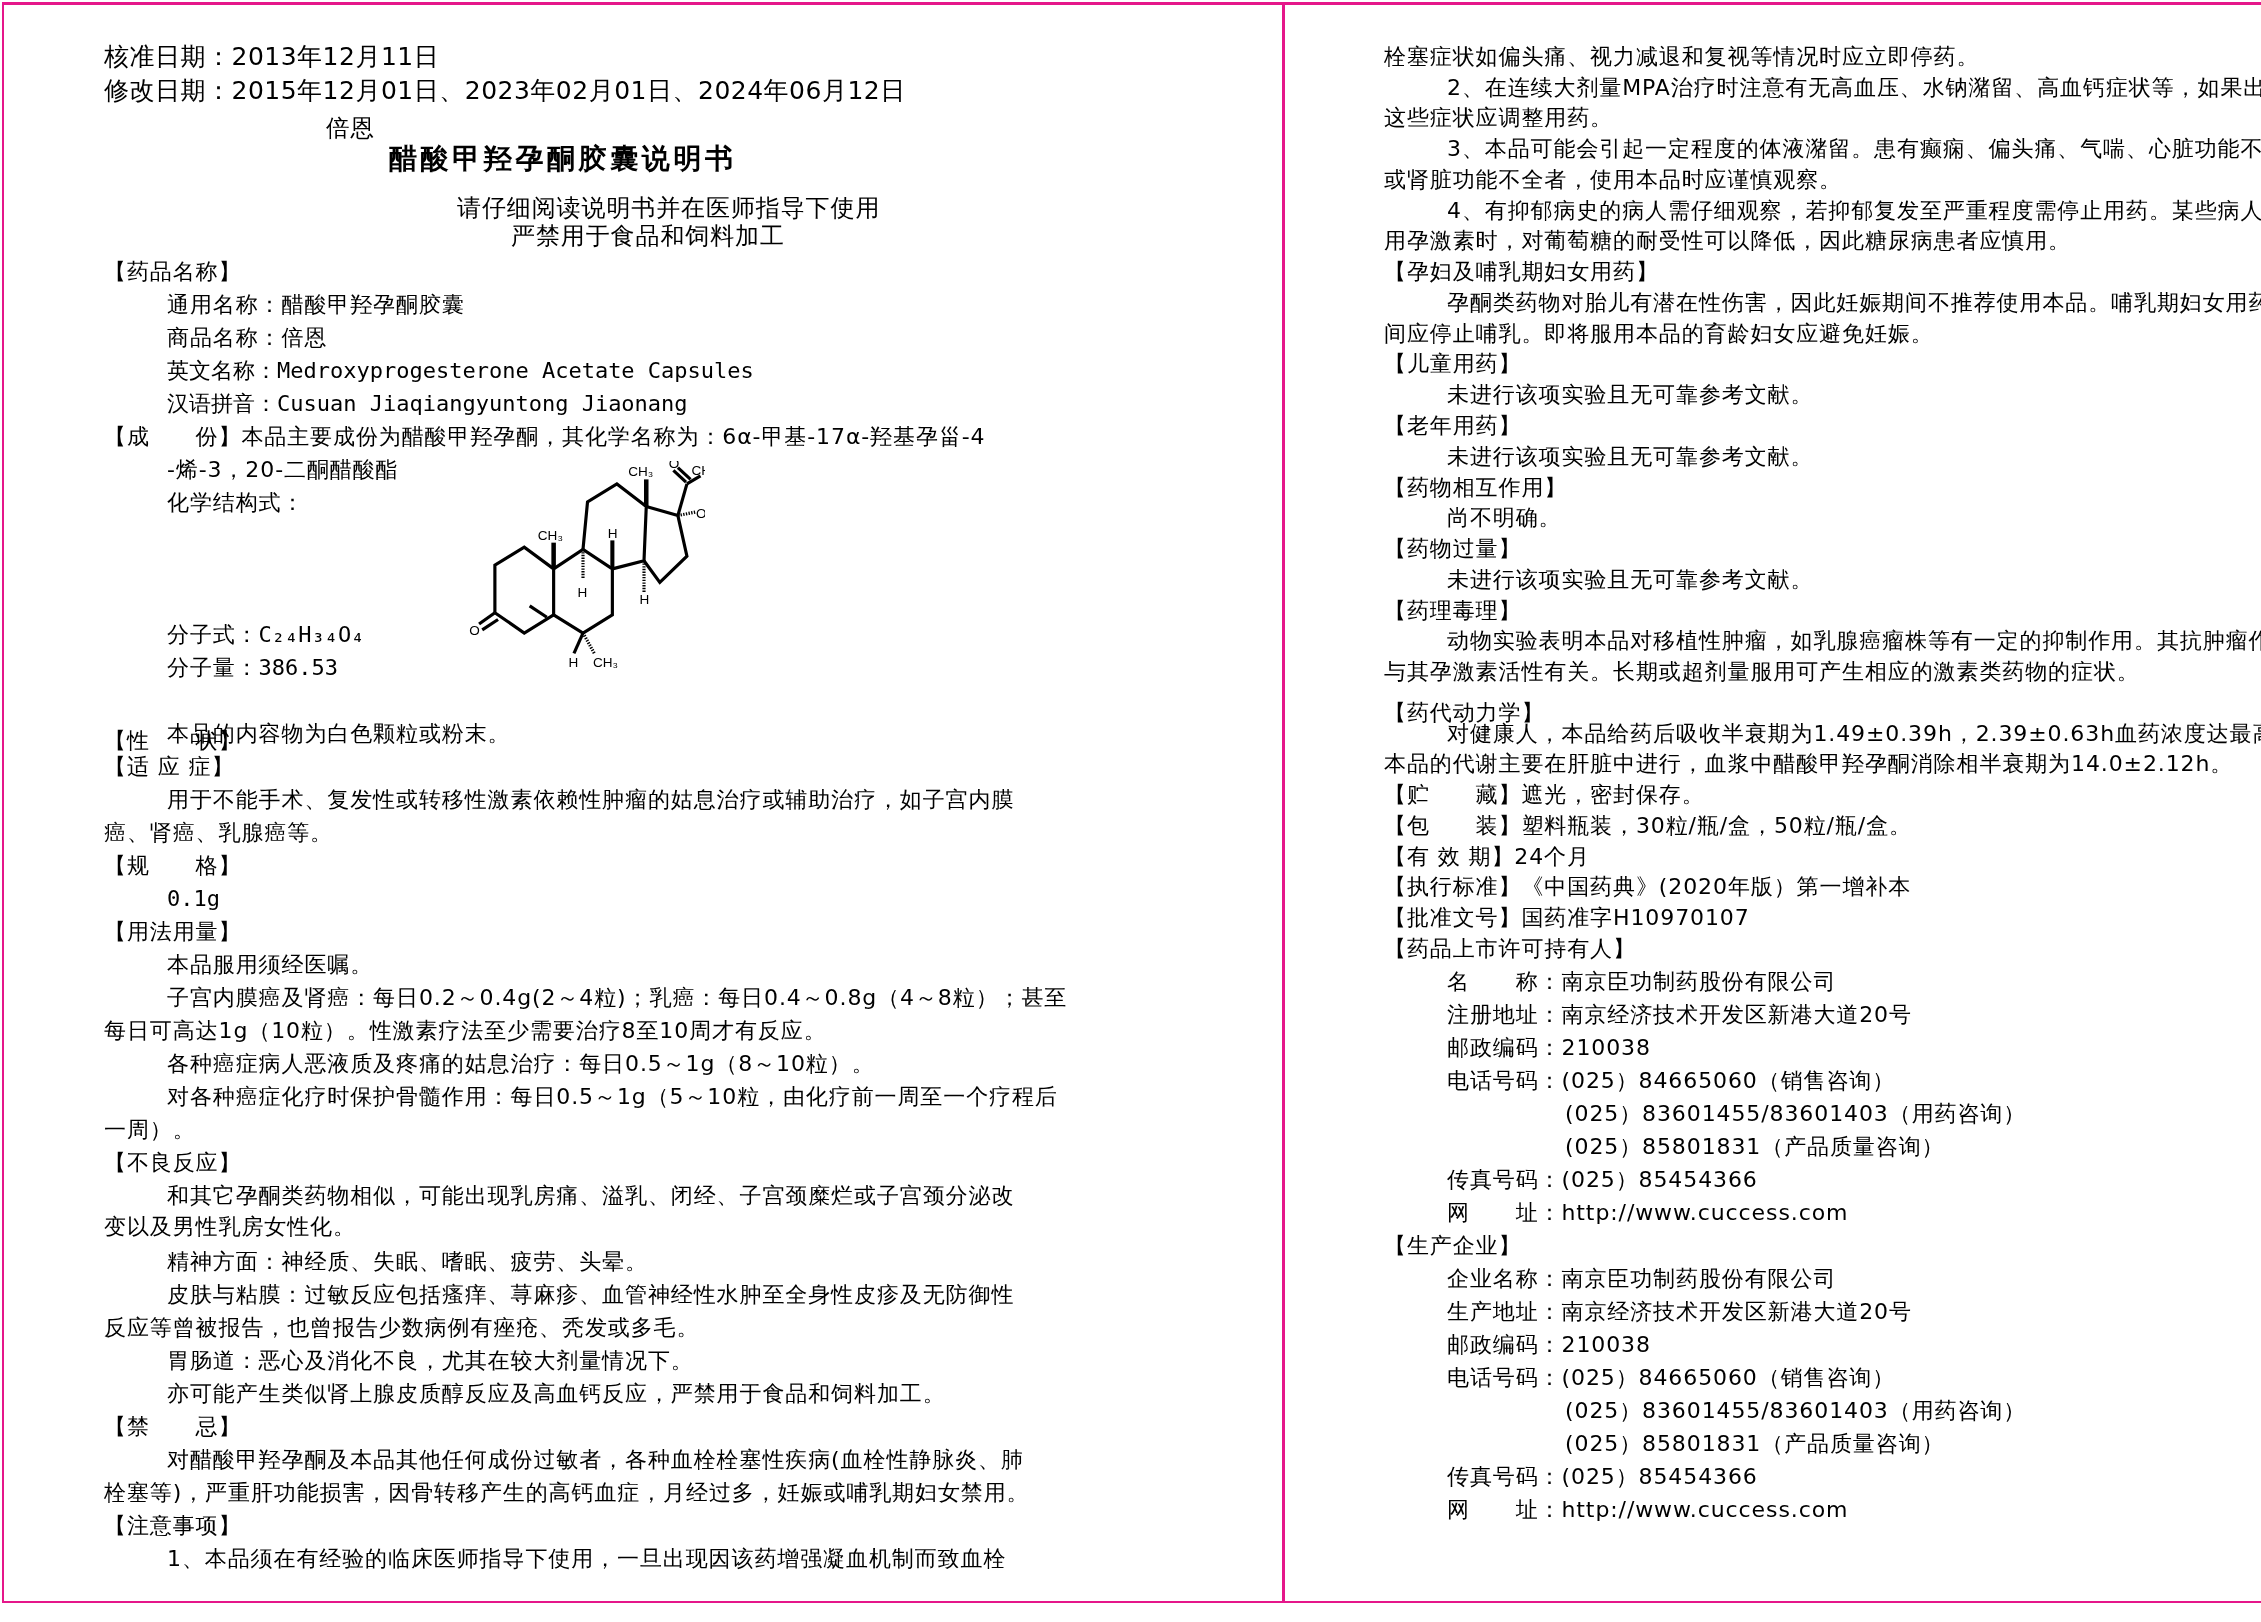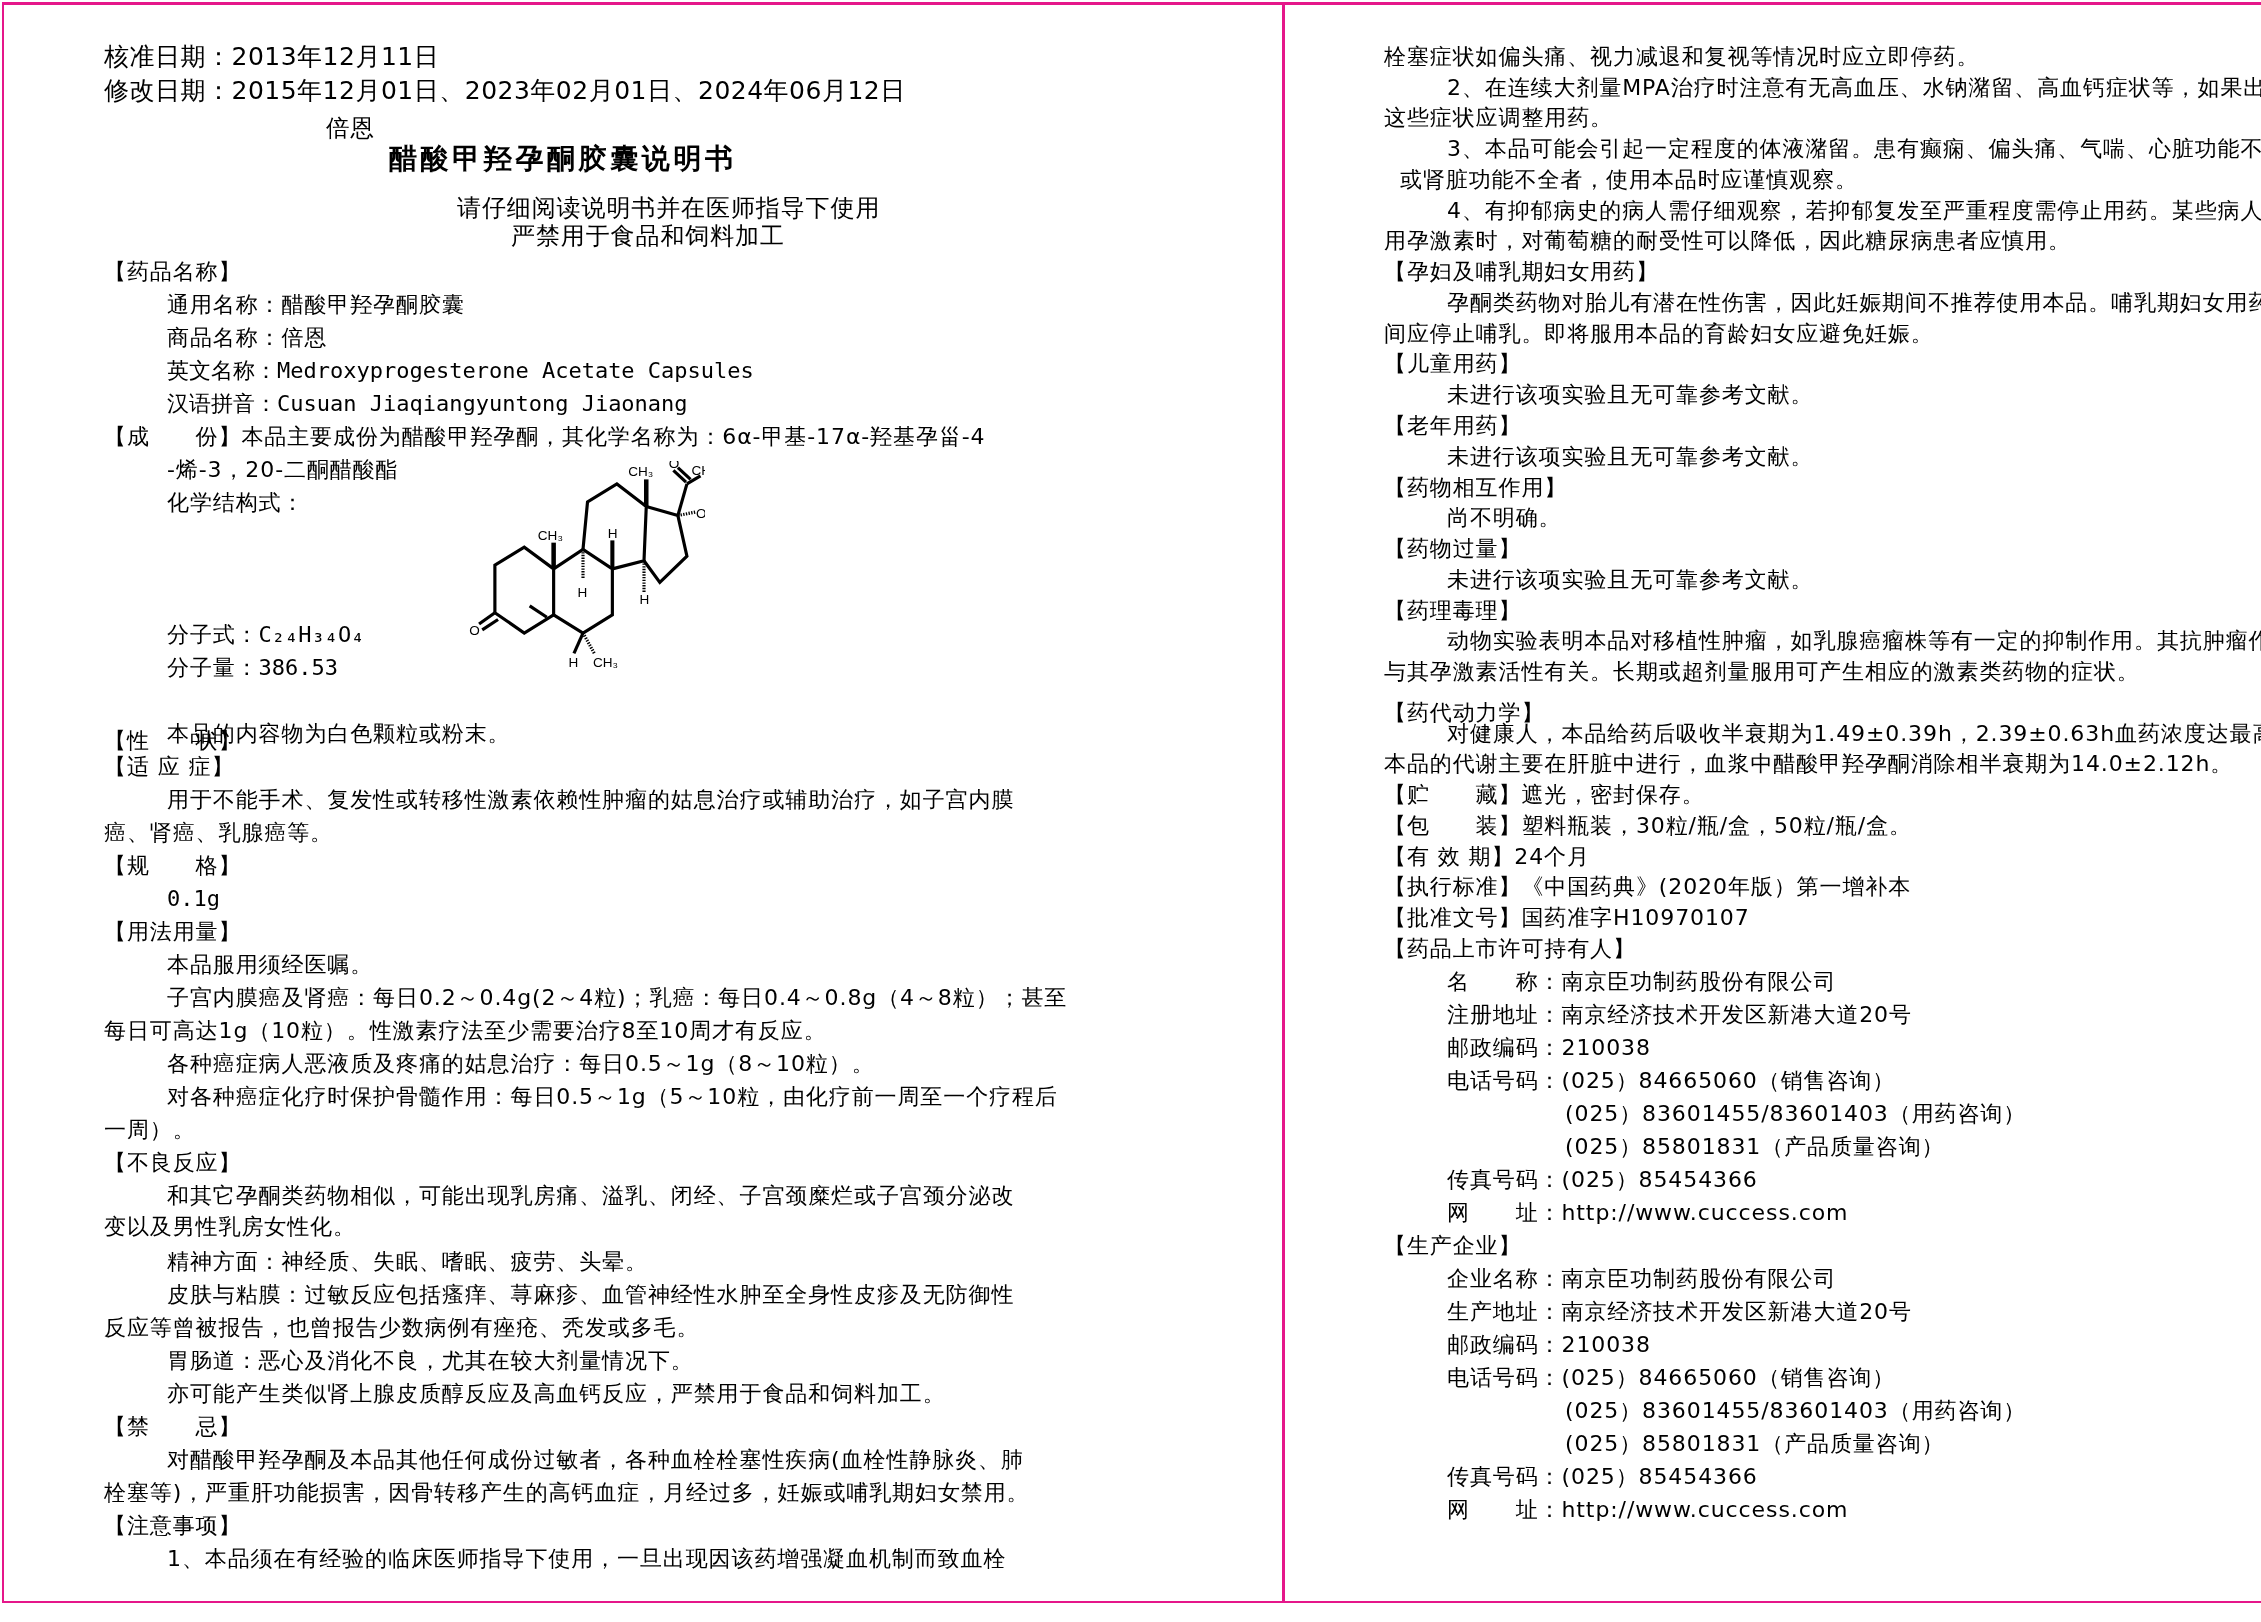--- a/index.html
+++ b/index.html
@@ -133,21 +133,21 @@
 
   <div class="line" style="top:1512px;">【注意事项】</div>
   <div class="line indent1" style="top:1545px;">1、本品须在有经验的临床医师指导下使用，一旦出现因该药增强凝血机制而致血栓</div>
 </div>
 
 <div class="page page-right">
   <div class="line" style="top:43px;text-align:right;">栓塞症状如偏头痛、视力减退和复视等情况时应立即停药。</div>
   <div class="line indent1" style="top:74px;">2、在连续大剂量MPA治疗时注意有无高血压、水钠潴留、高血钙症状等，如果出现</div>
   <div class="line" style="top:104px;">这些症状应调整用药。</div>
   <div class="line indent1" style="top:135px;">3、本品可能会引起一定程度的体液潴留。患有癫痫、偏头痛、气喘、心脏功能不全</div>
-  <div class="line" style="top:166px;margin-left:16px;">或肾脏功能不全者，使用本品时应谨慎观察。</div>
+  <div class="line" style="top:166px;">或肾脏功能不全者，使用本品时应谨慎观察。</div>
   <div class="line indent1" style="top:197px;">4、有抑郁病史的病人需仔细观察，若抑郁复发至严重程度需停止用药。某些病人使</div>
   <div class="line" style="top:227px;">用孕激素时，对葡萄糖的耐受性可以降低，因此糖尿病患者应慎用。</div>
 
   <div class="line" style="top:258px;">【孕妇及哺乳期妇女用药】</div>
   <div class="line indent1" style="top:289px;">孕酮类药物对胎儿有潜在性伤害，因此妊娠期间不推荐使用本品。哺乳期妇女用药期</div>
   <div class="line" style="top:320px;">间应停止哺乳。即将服用本品的育龄妇女应避免妊娠。</div>
 
   <div class="line" style="top:350px;">【儿童用药】</div>
   <div class="line indent1" style="top:381px;">未进行该项实验且无可靠参考文献。</div>
 

